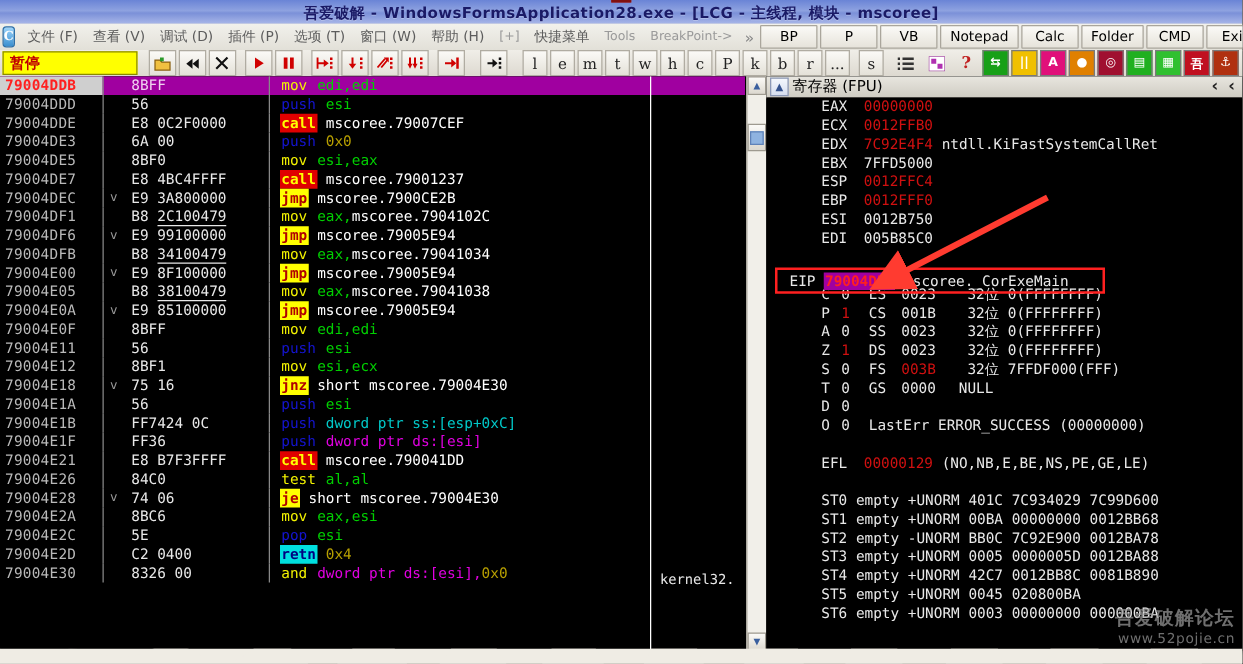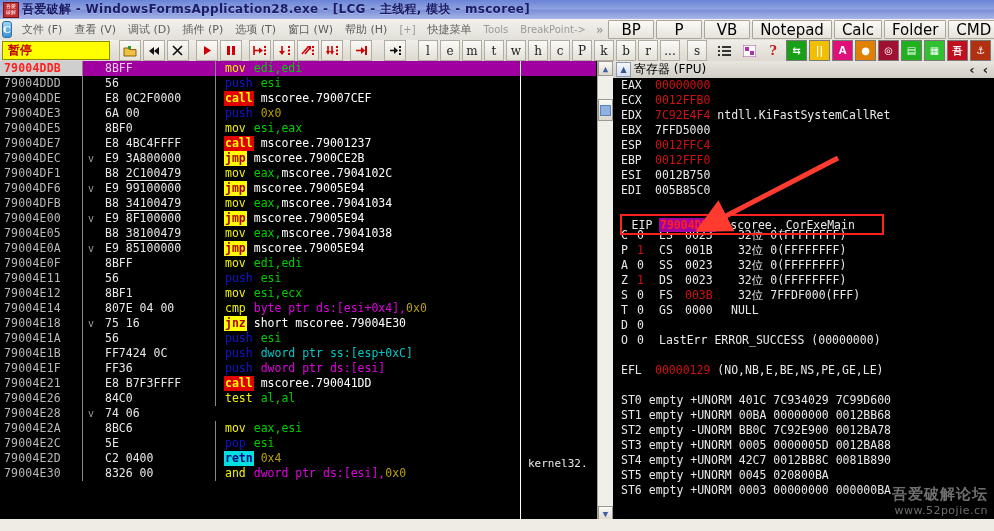--- a/index.html
+++ b/index.html
@@ -9,21 +9,21 @@
     font-family:"DejaVu Sans Mono",monospace;
     font-size:11px;
     -webkit-font-smoothing:none;
   }
   .app{position:relative;width:994px;height:531px;}
 
   
   .titlebar{
     position:absolute;left:0;top:0;width:994px;height:19px;
     background:linear-gradient(to bottom,#6a84d6 0%,#8ea2e0 45%,#7b90d8 55%,#a8b6e8 100%);
-    display:flex;align-items:center;
+    display:flex;align-items:center;flex-direction:column;
   }
   .titlebar .appicon{
     width:14px;height:14px;margin:0 3px 0 3px;
     background:#c03030;border:1px solid #801010;
     color:#fff;font-size:5px;line-height:6px;text-align:center;
     font-family:"DejaVu Sans",sans-serif;
     overflow:hidden;
   }
   .titlebar .ttext{
     color:#1a1a66;font-family:"DejaVu Sans",sans-serif;font-size:12px;
@@ -49,21 +49,21 @@
     font-family:"DejaVu Sans",sans-serif;font-size:11px;
   }
   .menuitem.dim{color:#9a9a9a;font-size:10px;}
   .menu-right{
     margin-left:auto;display:flex;align-items:center;height:19px;padding-right:4px;
   }
   .mbtn{
     min-width:30px;height:17px;margin:0 1px;padding:0 7px;
     background:linear-gradient(to bottom,#fbfaf7,#e6e3da);
     border:1px solid #aaa69c;border-radius:1px;
-    font-family:"DejaVu Sans",sans-serif;font-size:15px;color:#000;
+    font-family:"DejaVu Sans",sans-serif;font-size:11px;color:#000;
     display:flex;align-items:center;justify-content:center;
   }
   .menu-chev{color:#888;font-size:12px;padding:0 4px;}
 
   
   .toolbar{
     position:absolute;left:0;top:40px;width:994px;height:21px;
     background:linear-gradient(to bottom,#f0eee8,#ddd9d0);
     display:flex;align-items:center;border-bottom:1px solid #a8a49a;
   }
@@ -173,20 +173,21 @@
     background:linear-gradient(to bottom,#f4f7fd,#d6def0);
     display:flex;align-items:center;justify-content:center;color:#35538f;font-size:8px;
   }
   .reg-title .chev{margin-left:auto;color:#222;font-size:13px;padding:0 8px 0 0;font-weight:bold;}
   .reg-title .chev2{color:#222;font-size:13px;padding-right:6px;font-weight:bold;}
   .reg-body{position:absolute;left:0;top:17px;width:381px;height:443px;background:#000;}
   .rline{
     height:15px;line-height:15px;white-space:nowrap;
     font-family:"DejaVu Sans Mono",monospace;font-size:11.5px;color:#e8e8e8;
     padding-left:8px;
+    margin-left:36px;
   }
   .rname{color:#e8e8e8;display:inline-block;width:34px;}
   .rval-red{color:#d01010;}
   .rval-w{color:#e8e8e8;text-align:right;}
   .rcmt{color:#e8e8e8;}
   .flag-l{display:inline-block;width:16px;color:#e8e8e8;}
   .flag-v{display:inline-block;width:22px;}
   .flag-v.one{color:#d01010;}
   .flag-v.zero{color:#e8e8e8;}
   .seg-n{display:inline-block;width:26px;}
@@ -491,26 +492,20 @@
           <div class="c-hex">56</div>
           <div class="c-txt"><span class="mn mn-push">push</span> <span class="op-reg">esi</span></div>
         </div>
         <div class="row">
           <div class="c-addr">79004E12</div>
           <div class="c-mark"></div>
           <div class="c-hex">8BF1</div>
           <div class="c-txt"><span class="mn mn-mov">mov</span> <span class="op-reg">esi,ecx</span></div>
         </div>
         <div class="row">
-          <div class="c-addr">79004E14</div>
-          <div class="c-mark"></div>
-          <div class="c-hex">807E 04 00</div>
-          <div class="c-txt"><span class="mn mn-cmp">cmp</span> <span class="op-ptr">byte ptr ds:[esi+0x4],</span><span class="op-num">0x0</span></div>
-        </div>
-        <div class="row">
           <div class="c-addr">79004E18</div>
           <div class="c-mark">v</div>
           <div class="c-hex">75 16</div>
           <div class="c-txt"><span class="mn mn-jmp">jnz</span> <span class="op-white">short mscoree.79004E30</span></div>
         </div>
         <div class="row">
           <div class="c-addr">79004E1A</div>
           <div class="c-mark"></div>
           <div class="c-hex">56</div>
           <div class="c-txt"><span class="mn mn-push">push</span> <span class="op-reg">esi</span></div>
@@ -536,20 +531,21 @@
         <div class="row">
           <div class="c-addr">79004E26</div>
           <div class="c-mark"></div>
           <div class="c-hex">84C0</div>
           <div class="c-txt"><span class="mn mn-test">test</span> <span class="op-reg">al,al</span></div>
         </div>
         <div class="row">
           <div class="c-addr">79004E28</div>
           <div class="c-mark">v</div>
           <div class="c-hex">74 06</div>
+          <div class="c-txt"><span class="mn mn-jmp">je</span> <span class="op-white">short mscoree.79004E30</span></div>
         </div>
         <div class="row">
           <div class="c-addr">79004E2A</div>
           <div class="c-mark"></div>
           <div class="c-hex">8BC6</div>
           <div class="c-txt"><span class="mn mn-mov">mov</span> <span class="op-reg">eax,esi</span></div>
         </div>
         <div class="row">
           <div class="c-addr">79004E2C</div>
           <div class="c-mark"></div>

